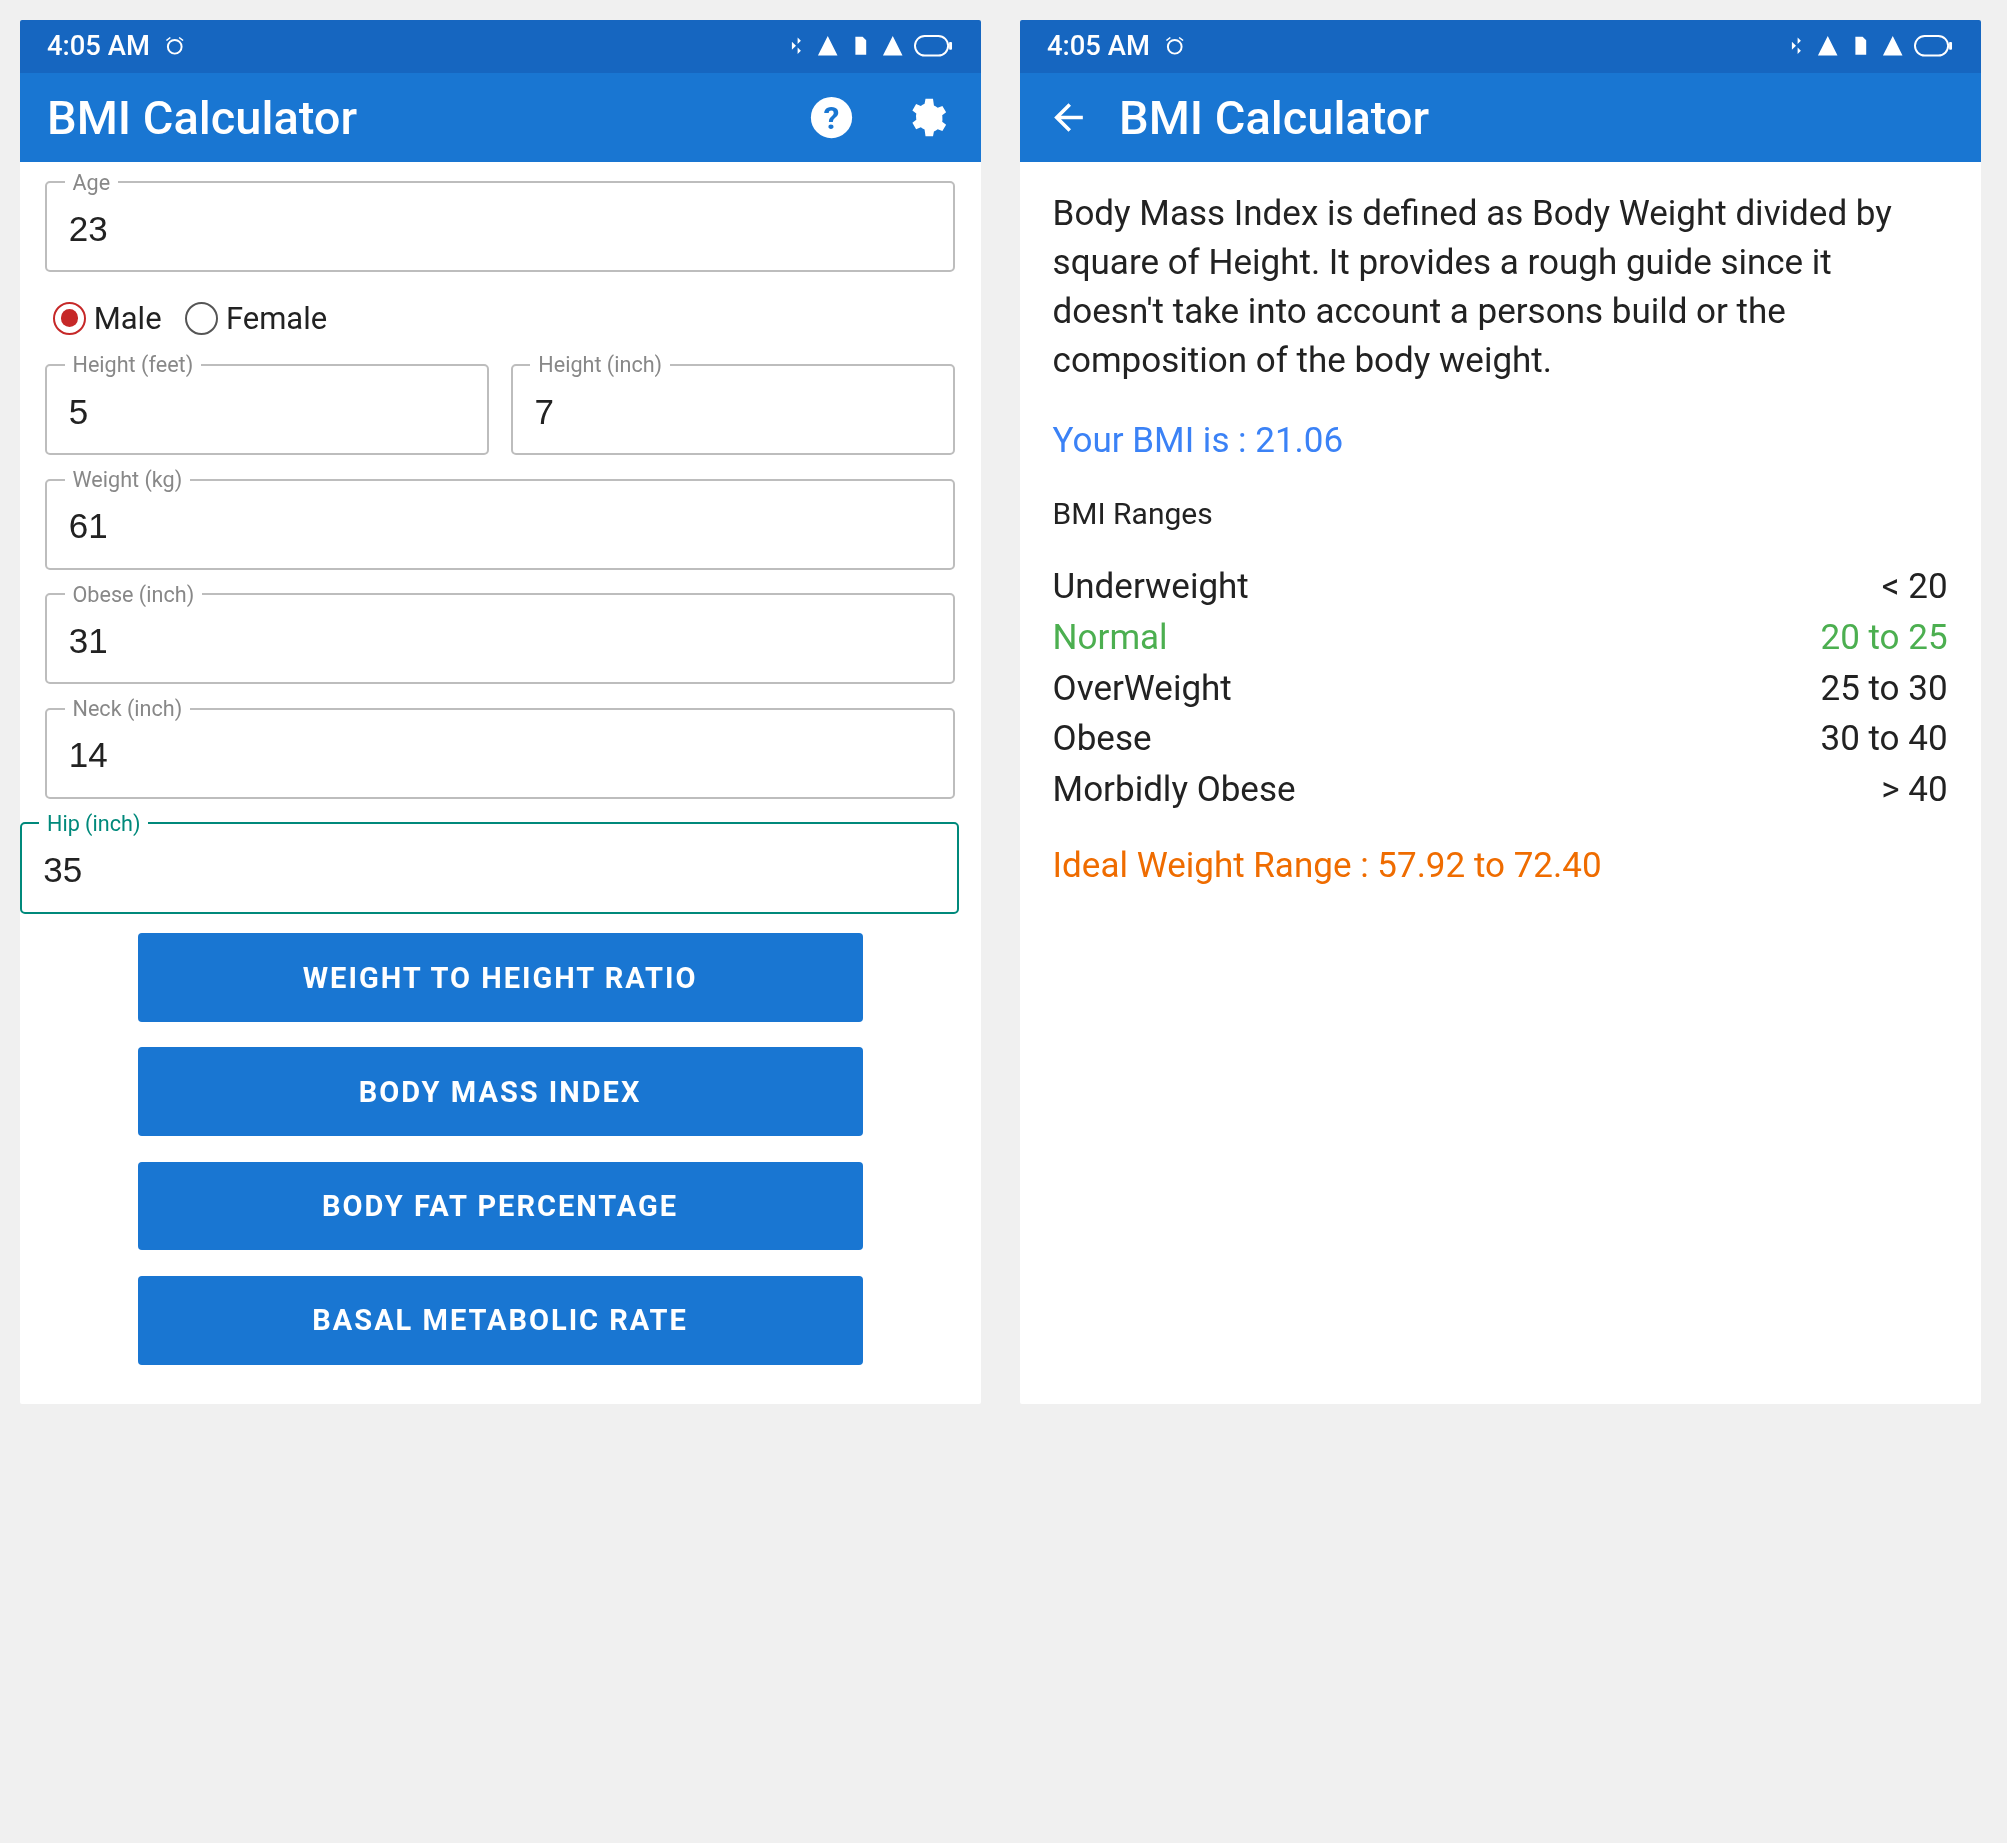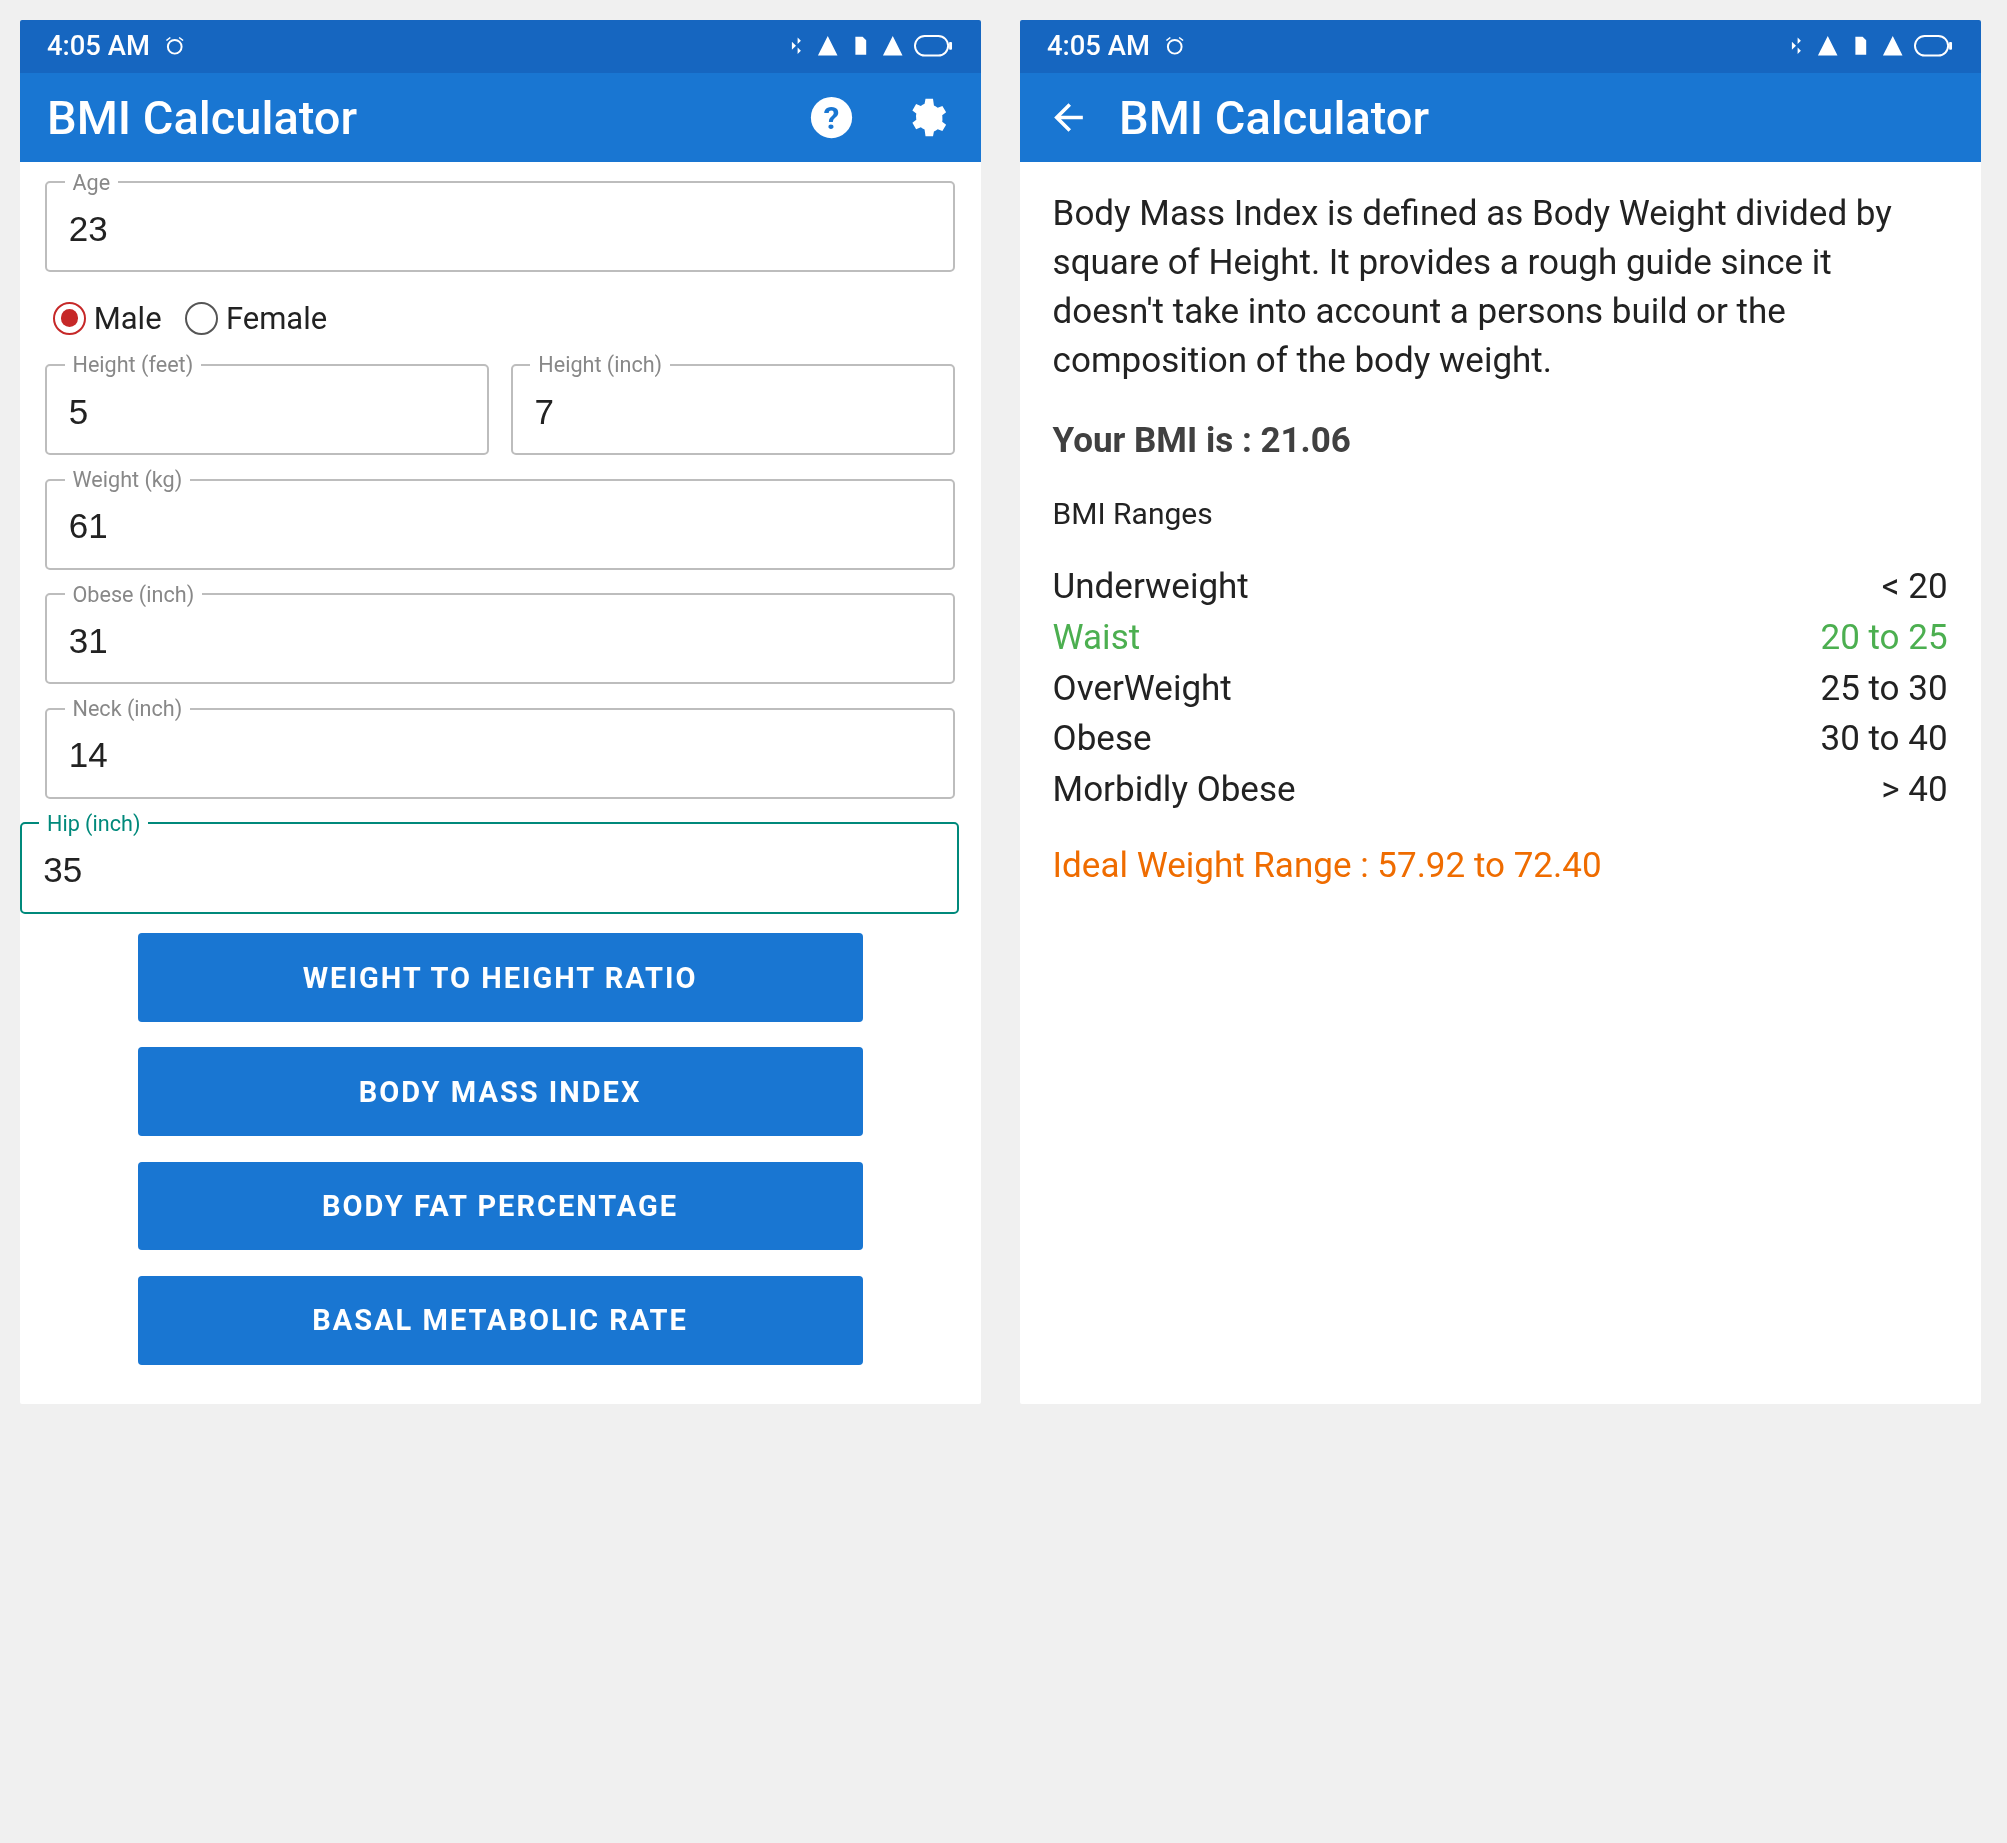--- a/index.html
+++ b/index.html
@@ -30,21 +30,21 @@
   .radio { display: flex; align-items: center; gap: 7.8px; font-size: 31px; color: #222; cursor: pointer; }
   .radio .dot { width: 33px; height: 33px; border-radius: 50%; border: 2.9px solid #555; display: flex; align-items: center; justify-content: center; }
   .radio.checked .dot { border-color: #c62828; }
   .radio.checked .dot::after { content: ""; width: 17.6px; height: 17.6px; border-radius: 50%; background: #c62828; }
   
   .buttons { padding: 19.6px 118px 39px 118px; display: flex; flex-direction: column; gap: 25.5px; }
   .btn { background: #1976d2; color: #fff; text-align: center; padding: 27.4px 0; font-size: 29px; font-weight: 700; letter-spacing: 2px; border-radius: 3.9px; cursor: pointer; }
   
   .results { padding: 27.4px 33px; display: flex; flex-direction: column; gap: 35px; color: #222; }
   .results .para { font-size: 35px; line-height: 1.4; }
-  .results .bmi-line { font-size: 35px; color: #404040; font-weight: 700; }
+  .results .bmi-line { font-size: 35px; color: #3b82f6; font-weight: 400; }
   .results h3 { font-size: 30px; font-weight: 400; }
   .ranges { display: flex; flex-direction: column; gap: 9.8px; font-size: 35px; }
   .range-row { display: flex; justify-content: space-between; }
   .range-row.normal { color: #4caf50; }
   .ideal { font-size: 35px; color: #ef6c00; }
   .back-arrow { margin-right: 29px; display:flex; align-items:center; cursor:pointer;}
 </style>
 </head>
 <body>
 
@@ -195,21 +195,21 @@
       </div>
 
       <h3>BMI Ranges</h3>
 
       <div class="ranges" id="ranges-list">
           <div class="range-row ">
             <span>Underweight</span>
             <span>&lt; 20</span>
           </div>
           <div class="range-row normal">
-            <span>Waist</span>
+            <span>Normal</span>
             <span>20 to 25</span>
           </div>
           <div class="range-row ">
             <span>OverWeight</span>
             <span>25 to 30</span>
           </div>
           <div class="range-row ">
             <span>Obese</span>
             <span>30 to 40</span>
           </div>

